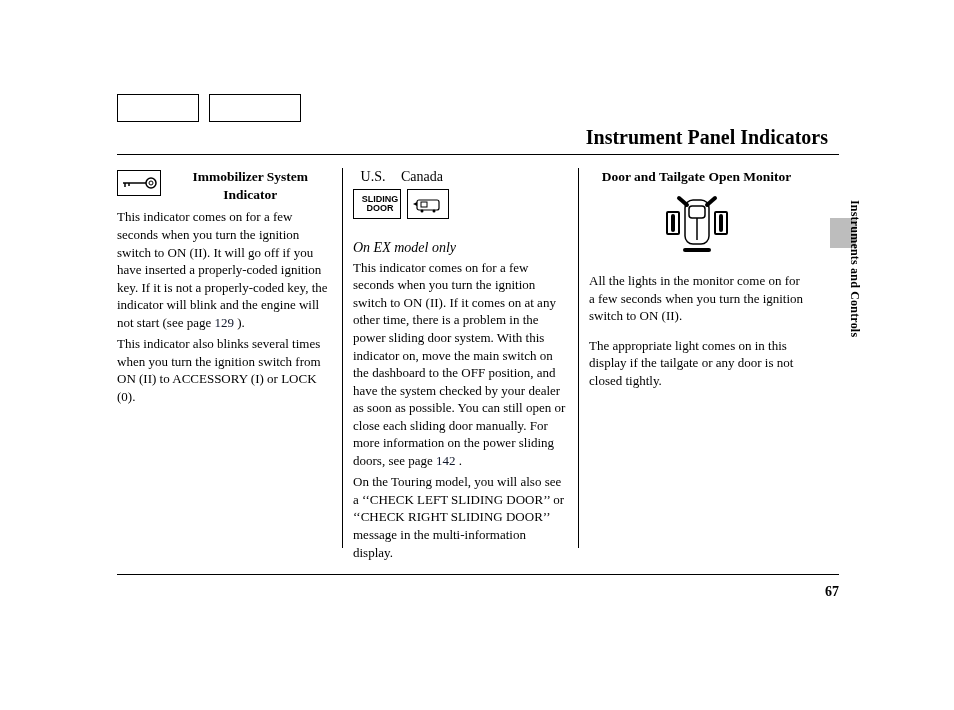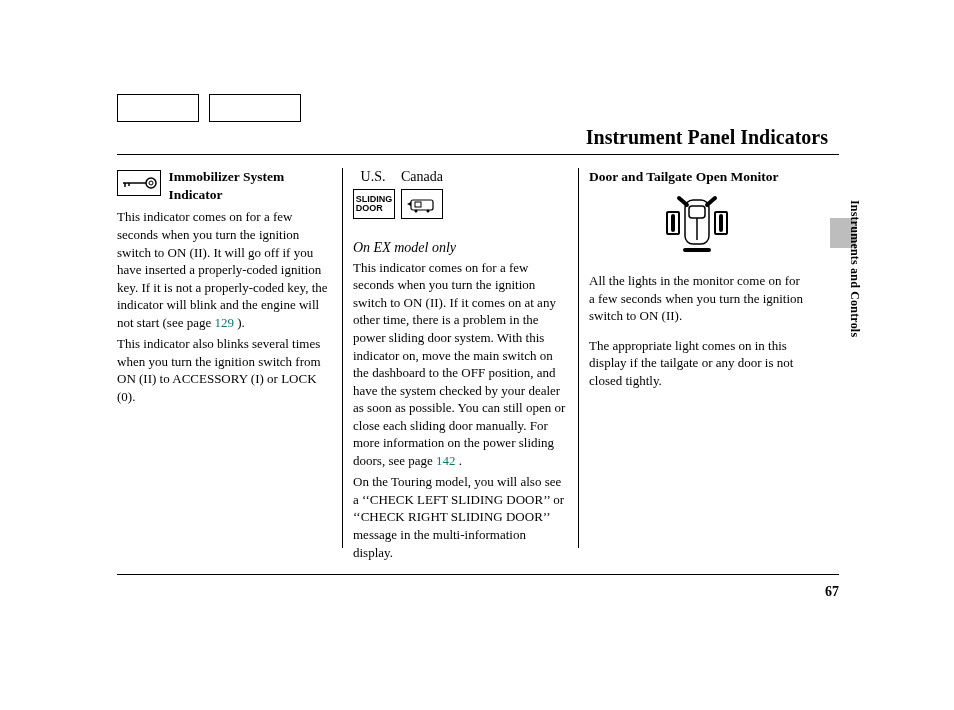--- a/index.html
+++ b/index.html
@@ -7,23 +7,23 @@
   .top-boxes{position:absolute;left:117px;top:94px;display:flex;gap:10px;}
   .top-box{border:1.5px solid #000;width:80px;height:26px;}
   .top-box.b2{width:90px;}
   .page-title{position:absolute;right:126px;top:126px;font-weight:bold;font-size:20px;}
   .divider{position:absolute;left:117px;right:115px;top:154px;height:0;border-top:1.5px solid #000;}
   .columns{position:absolute;left:117px;right:115px;top:168px;display:flex;height:380px;}
   .col{flex:1;padding:0 10px;font-size:13px;line-height:1.35;}
   .col:not(:last-child){border-right:1px solid #000;}
   .col:first-child{padding-left:0;}
   .col:last-child{padding-right:35px;}
-  .subhead{font-weight:bold;font-size:13.5px;}
+  .subhead{font-weight:bold;font-size:13.5px;text-align:center;}
   .ital{font-style:italic;}
-  .pnum{color:#0f766e;}
+  .pnum{color:#0f172a;}
   .section-label{position:absolute;right:92px;top:200px;font-weight:bold;font-size:12px;writing-mode:vertical-rl;letter-spacing:.2px;}
   .side-tab{position:absolute;right:98px;top:218px;width:26px;height:30px;background:#bdbdbd;}
   .page-number{position:absolute;right:115px;top:584px;font-weight:bold;font-size:14px;}
   .page-rule{position:absolute;left:117px;right:115px;top:574px;height:0;border-top:1px solid #000;}
   .icon-box{display:inline-flex;align-items:center;justify-content:center;border:1.5px solid #000;vertical-align:top;}
   .col1-head{display:flex;gap:8px;align-items:flex-start;margin-bottom:4px;}
   .labels-row{display:flex;gap:10px;font-size:14px;margin-left:2px;margin-bottom:2px;}
   .col2-head{display:flex;gap:6px;align-items:flex-start;}
   p{margin:0 0 12px 0;}
   .tight{margin:0 0 4px 0;}
@@ -65,21 +65,21 @@
       </p>
       <p>This indicator also blinks several times when you turn the ignition switch from ON (II) to ACCESSORY (I) or LOCK (0).</p>
     </div>
 
     <div class="col">
       <div class="labels-row">
         <span style="width:36px;text-align:center;">U.S.</span>
         <span style="width:36px;text-align:right;">Canada</span>
       </div>
       <div class="col2-head">
-        <span class="icon-box" style="width:40px;height:28px;font:bold 9px/9px Arial;white-space:pre;text-align:left;">SLIDING
+        <span class="icon-box" style="width:40px;height:28px;font:bold 9px/9px Arial;white-space:pre;text-align:center;padding-left:6px;">SLIDING
 DOOR</span>
         <span class="icon-box" style="width:40px;height:28px;">
           <svg width="34" height="20" viewBox="0 0 34 20">
             <rect x="6" y="6" width="22" height="10" rx="2" fill="none" stroke="#000" stroke-width="1.2"></rect>
             <rect x="10" y="8" width="6" height="5" fill="none" stroke="#000" stroke-width="1"></rect>
             <circle cx="11" cy="17" r="1.5" fill="#000"></circle>
             <circle cx="23" cy="17" r="1.5" fill="#000"></circle>
             <path d="M2 10 L6 8 L6 12 Z" fill="#000"></path>
           </svg>
         </span>

